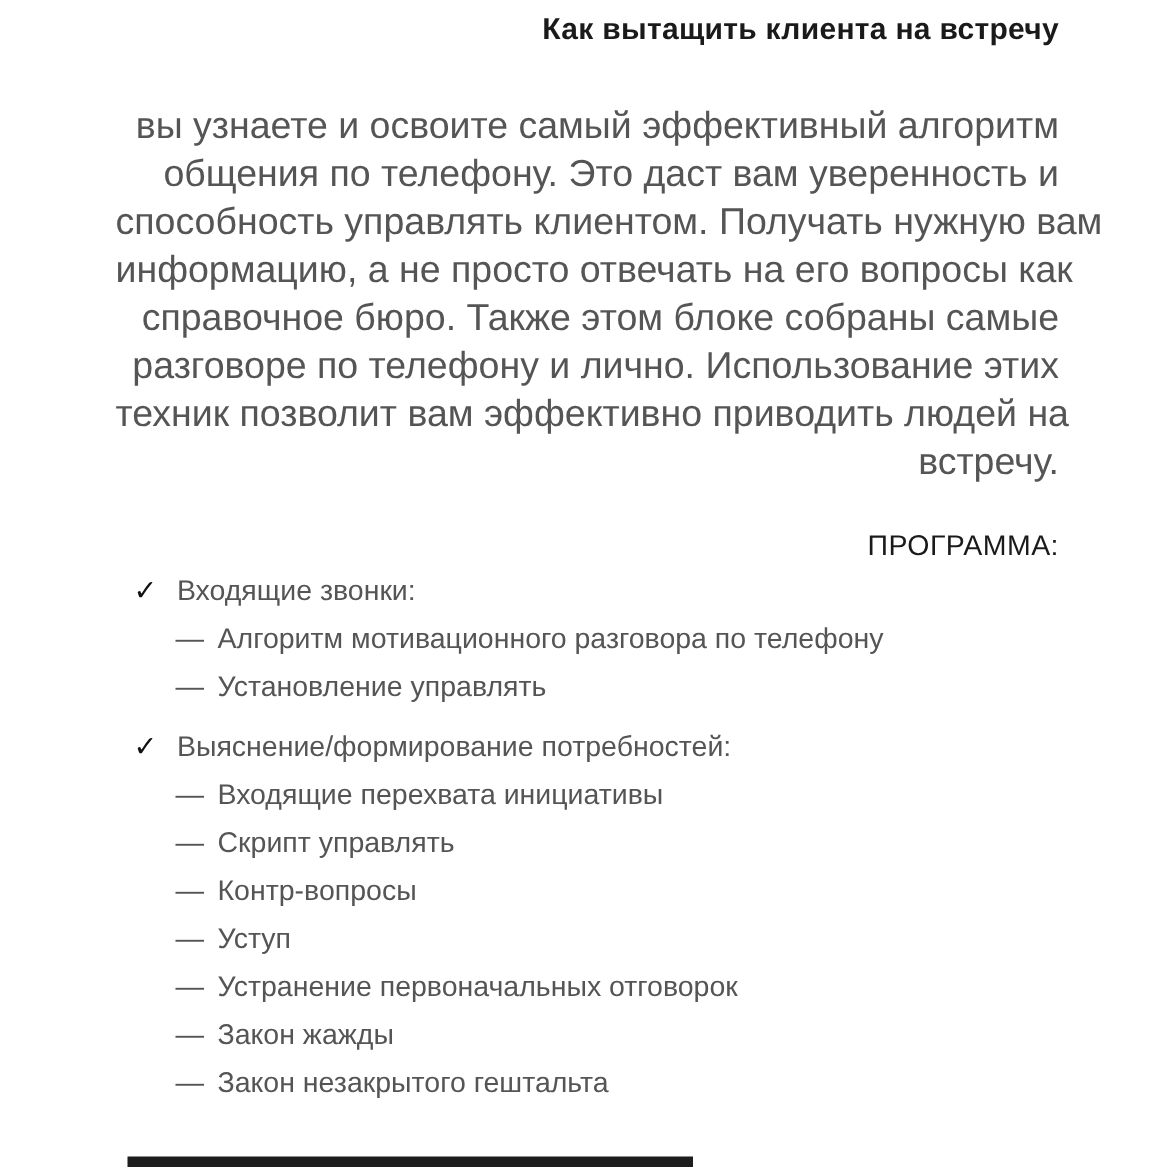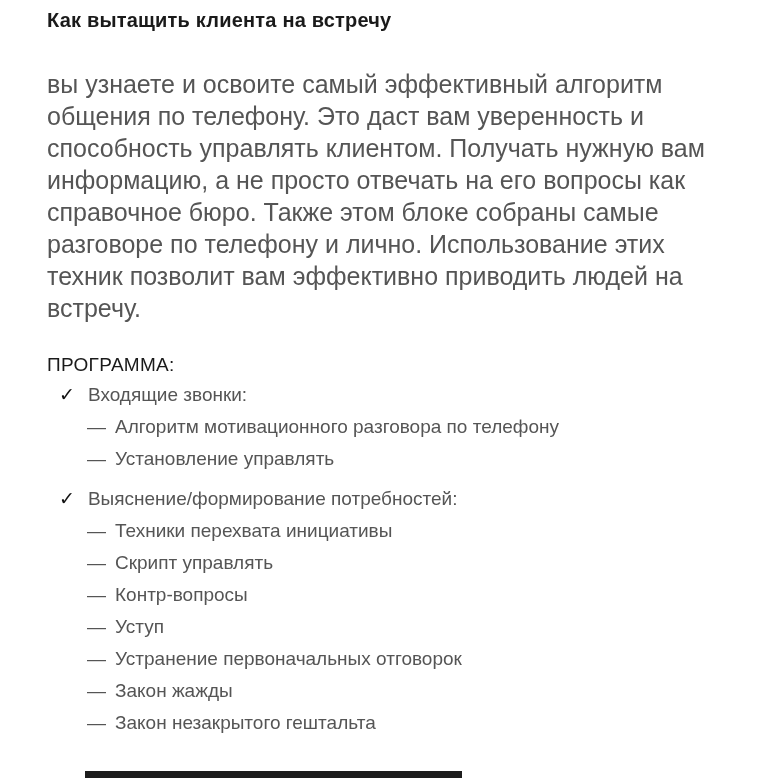--- a/index.html
+++ b/index.html
@@ -8,21 +8,22 @@
     background: #ffffff;
   }
   body {
     width: 766px;
     height: 778px;
     position: relative;
     overflow: hidden;
     font-family: "Liberation Sans", "DejaVu Sans", sans-serif;
   }
   .content {
-    padding: 6px 60px 0 47px;
+    padding: 6px 60px 0 77px;
+    text-align: right;
   }
   .page-title {
     font-size: 20px;
     line-height: 28px;
     font-weight: 700;
     color: #1a1a1a;
     letter-spacing: 0.2px;
     margin: 0;
   }
   .description {
@@ -113,21 +114,21 @@
     </div>
   </div>
 
   <div class="program-group second">
     <div class="check-row">
       <span class="check-icon">✓</span>
       <span>Выяснение/формирование потребностей:</span>
     </div>
     <div class="sub-row">
       <span class="dash">—</span>
-      <span>Техники перехвата инициативы</span>
+      <span>Входящие перехвата инициативы</span>
     </div>
     <div class="sub-row">
       <span class="dash">—</span>
       <span>Скрипт управлять</span>
     </div>
     <div class="sub-row">
       <span class="dash">—</span>
       <span>Контр-вопросы</span>
     </div>
     <div class="sub-row">

